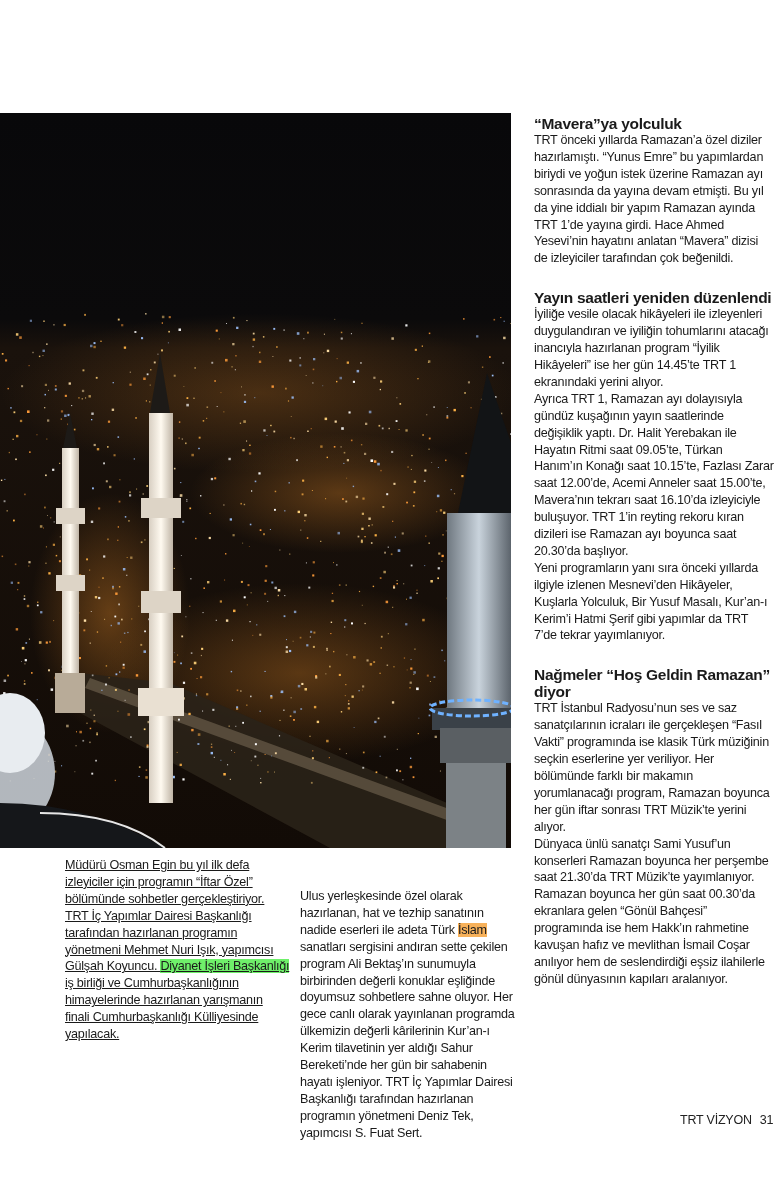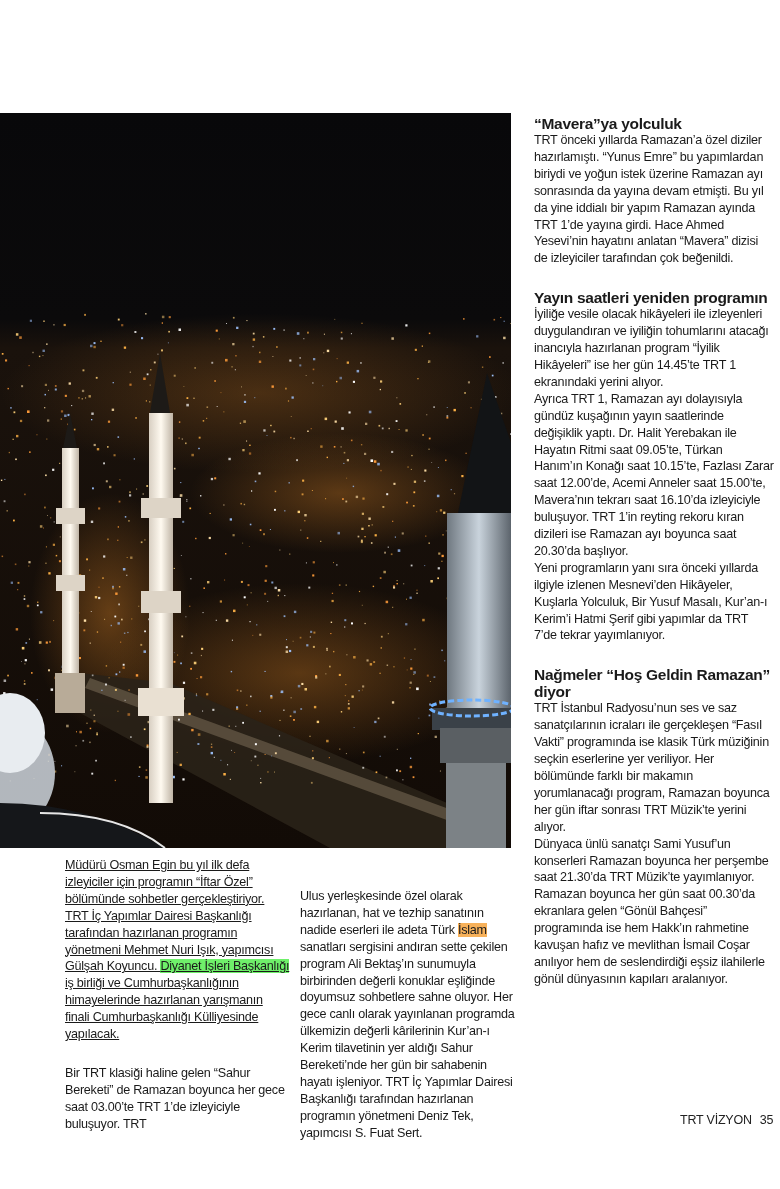--- a/index.html
+++ b/index.html
@@ -996,40 +996,39 @@
     <rect x="446" y="650" width="60" height="85" fill="#7c8286"></rect>
   </svg>
 </div>
 
 <div class="col col-right">
   <div class="sect">
     <h2>“Mavera”ya yolculuk</h2>
     <p>TRT önceki yıllarda Ramazan’a özel diziler hazırlamıştı. “Yunus Emre” bu yapımlardan biriydi ve yoğun istek üzerine Ramazan ayı sonrasında da yayına devam etmişti. Bu yıl da yine iddialı bir yapım Ramazan ayında TRT 1’de yayına girdi. Hace Ahmed Yesevi’nin hayatını anlatan “Mavera” dizisi de izleyiciler tarafından çok beğenildi.</p>
   </div>
   <div class="sect">
-    <h2>Yayın saatleri yeniden programın</h2>
+    <h2>Yayın saatleri yeniden düzenlendi</h2>
     <p>İyiliğe vesile olacak hikâyeleri ile izleyenleri duygulandıran ve iyiliğin tohumlarını atacağı inancıyla hazırlanan program “İyilik Hikâyeleri” ise her gün 14.45’te TRT 1 ekranındaki yerini alıyor.</p>
     <p>Ayrıca TRT 1, Ramazan ayı dolayısıyla gündüz kuşağının yayın saatlerinde değişiklik yaptı. Dr. Halit Yerebakan ile Hayatın Ritmi saat 09.05’te, Türkan Hanım’ın Konağı saat 10.15’te, Fazlası Zarar saat 12.00’de, Acemi Anneler saat 15.00’te, Mavera’nın tekrarı saat 16.10’da izleyiciyle buluşuyor. TRT 1’in reyting rekoru kıran dizileri ise Ramazan ayı boyunca saat 20.30’da başlıyor.</p>
     <p>Yeni programların yanı sıra önceki yıllarda ilgiyle izlenen Mesnevi’den Hikâyeler, Kuşlarla Yolculuk, Bir Yusuf Masalı, Kur’an-ı Kerim’i Hatmi Şerif gibi yapımlar da TRT 7’de tekrar yayımlanıyor.</p>
   </div>
   <div class="sect">
     <h2>Nağmeler “Hoş Geldin Ramazan” diyor</h2>
     <p>TRT İstanbul Radyosu’nun ses ve saz sanatçılarının icraları ile gerçekleşen “Fasıl Vakti” programında ise klasik Türk müziğinin seçkin eserlerine yer veriliyor. Her bölümünde farklı bir makamın yorumlanacağı program, Ramazan boyunca her gün iftar sonrası TRT Müzik’te yerini alıyor.</p>
     <p>Dünyaca ünlü sanatçı Sami Yusuf’un konserleri Ramazan boyunca her perşembe saat 21.30’da TRT Müzik’te yayımlanıyor. Ramazan boyunca her gün saat 00.30’da ekranlara gelen “Gönül Bahçesi” programında ise hem Hakk’ın rahmetine kavuşan hafız ve mevlithan İsmail Coşar anılıyor hem de seslendirdiği eşsiz ilahilerle gönül dünyasının kapıları aralanıyor.</p>
   </div>
 </div>
 
 <div class="col col-left">
   <p style="margin-bottom:22px;text-decoration:underline;">
     <span>Müdürü Osman Egin bu yıl ilk defa izleyiciler için programın “İftar Özel” bölümünde sohbetler gerçekleştiriyor. TRT İç Yapımlar Dairesi Başkanlığı tarafından hazırlanan programın yönetmeni Mehmet Nuri Işık, yapımcısı Gülşah Koyuncu. </span><span class="hl-green" style="background: rgb(111, 240, 106);">Diyanet İşleri Başkanlığı</span><span> iş birliği ve Cumhurbaşkanlığının himayelerinde hazırlanan yarışmanın finali Cumhurbaşkanlığı Külliyesinde yapılacak.</span>
   </p>
-  <p>Bir TRT klasiği haline gelen “Sahur Bereketi” de Ramazan boyunca her gece saat 03.00’te TRT 1’de izleyiciyle buluşuyor. TRT</p>
 </div>
 
 <div class="col col-mid">
   <p>
     <span>Ulus yerleşkesinde özel olarak hazırlanan, hat ve tezhip sanatının nadide eserleri ile adeta Türk </span><span class="hl-orange" style="background: rgb(247, 177, 90);">İslam</span><span> sanatları sergisini andıran sette çekilen program Ali Bektaş’ın sunumuyla birbirinden değerli konuklar eşliğinde doyumsuz sohbetlere sahne oluyor. Her gece canlı olarak yayınlanan programda ülkemizin değerli kârilerinin Kur’an-ı Kerim tilavetinin yer aldığı Sahur Bereketi’nde her gün bir sahabenin hayatı işleniyor. TRT İç Yapımlar Dairesi Başkanlığı tarafından hazırlanan programın yönetmeni Deniz Tek, yapımcısı S. Fuat Sert.</span>
   </p>
 </div>
 
 <div class="footer">
-  <span>TRT VİZYON</span><span class="pg">35</span>
+  <span>TRT VİZYON</span><span class="pg">31</span>
 </div>
 
 </body></html>

